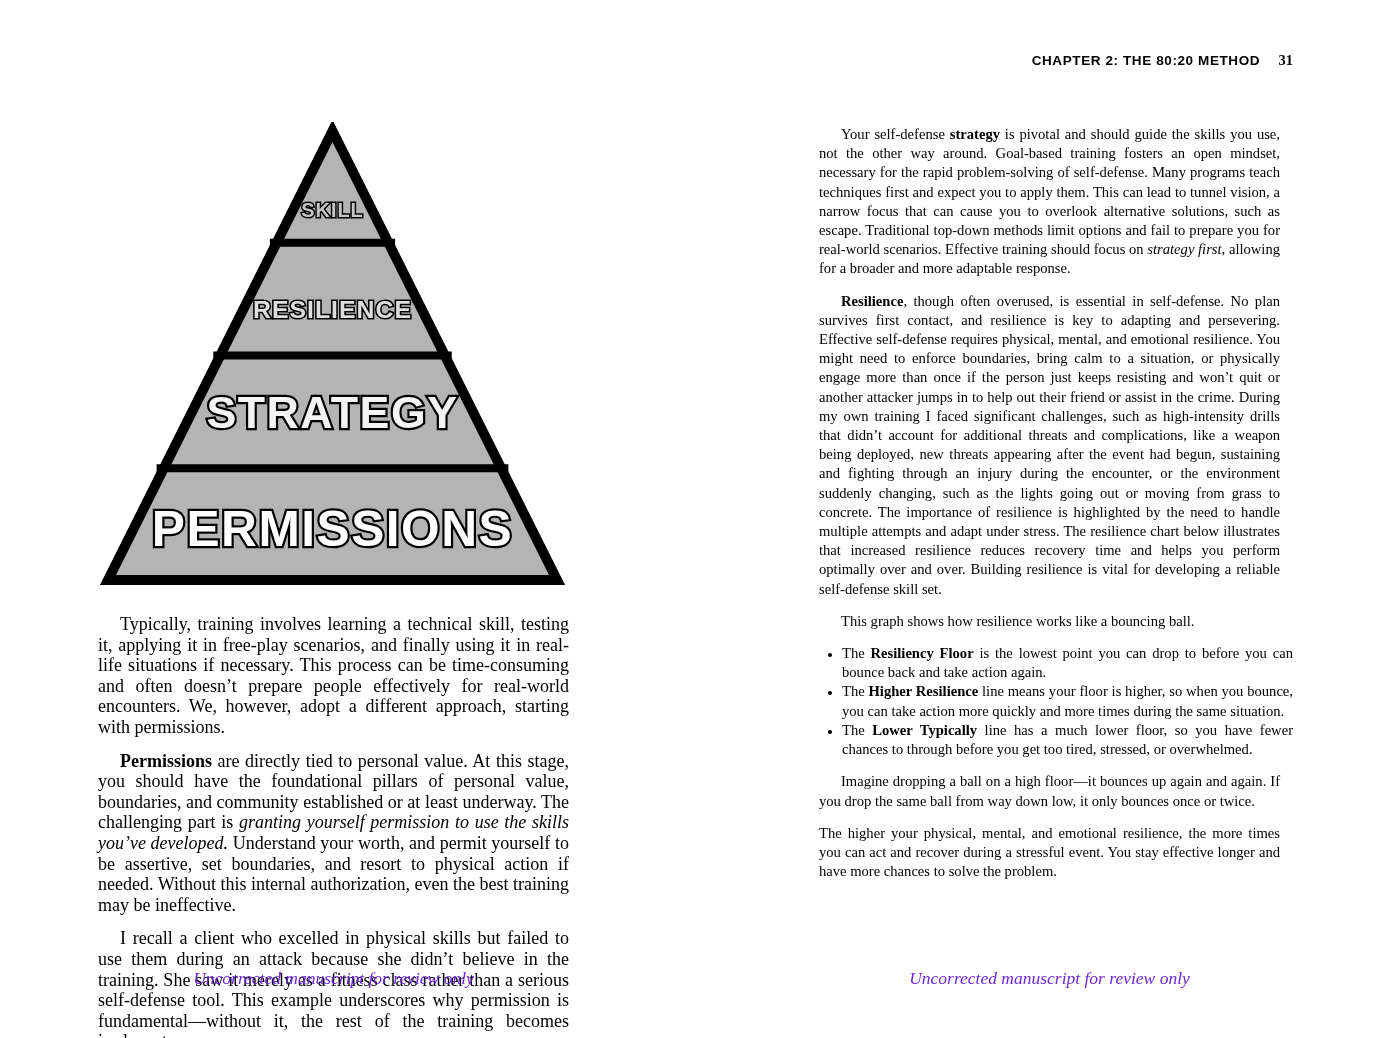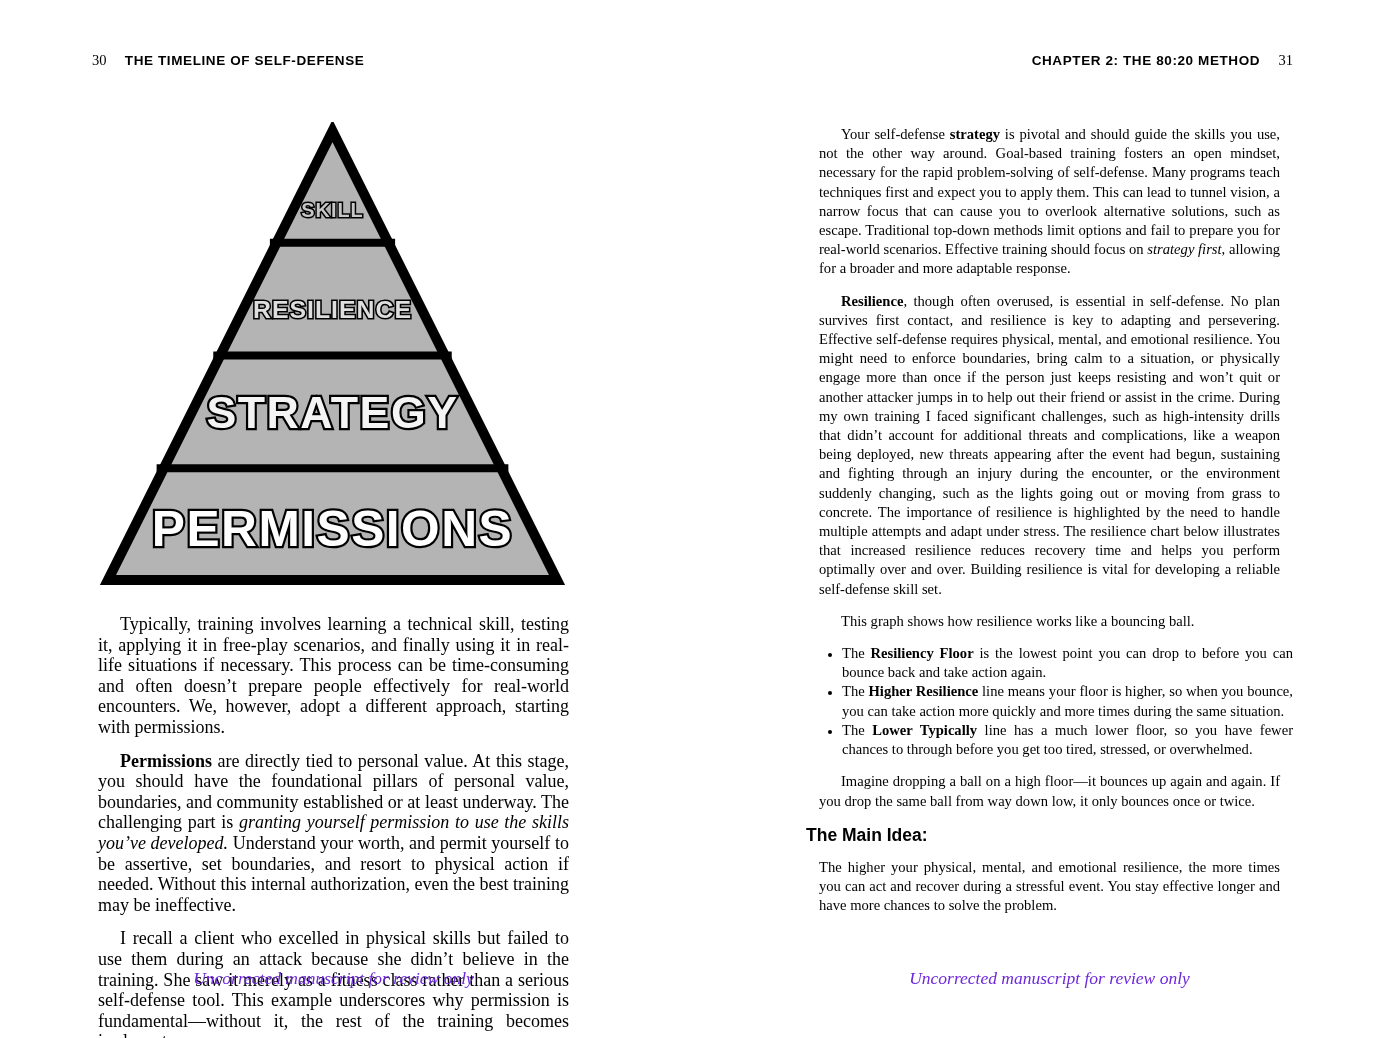--- a/index.html
+++ b/index.html
@@ -10,21 +10,21 @@
   .page-right{left:806px;width:487px;}
 
   .running-head{position:absolute;top:52px;left:0;width:100%;
     font-family:"Liberation Sans",sans-serif;font-weight:bold;font-size:13.5px;
     letter-spacing:0.6px;white-space:nowrap;}
   .running-head .pagenum{font-family:"Liberation Serif",serif;font-weight:normal;
     font-size:14.5px;letter-spacing:0;}
   .page-left .running-head{text-align:left;}
   .page-left .running-head .pagenum{margin-right:14px;margin-left:7px;}
   .page-right .running-head{text-align:right;}
-  .page-right .running-head .pagenum{margin-left:14px;}
+  .page-right .running-head .pagenum{margin-left:14px;font-weight:bold;}
 
   .pyramid{position:absolute;left:13px;top:122px;width:469px;height:467px;margin:0;}
   .pyramid svg{display:block;width:100%;height:100%;}
   .pyramid text{font-family:"Liberation Sans","DejaVu Sans",sans-serif;font-weight:bold;
     paint-order:stroke;stroke:#000;text-anchor:middle;}
 
   .body-col{position:absolute;left:0;text-align:justify;}
   .body-left{top:601px;width:497px;font-size:18px;line-height:20.6px;}
   .body-right{top:112px;width:487px;font-size:14.6px;line-height:19.2px;}
   .body-col p{margin:13px;text-indent:22px;}
@@ -40,24 +40,20 @@
   .manuscript-note{position:absolute;top:968px;left:0;width:100%;text-align:center;
     font-style:italic;font-size:17.5px;color:#6d28d9;}
 </style>
 </head>
 <body>
 
 <div class="spread">
 
   <section class="page page-left">
 
-    <header class="running-head">
-      <span class="pagenum">30</span>
-      <span class="head-title">THE TIMELINE OF SELF-DEFENSE</span>
-    </header>
 
     <figure class="pyramid">
       <svg viewBox="0 0 470 470">
         <polygon points="235,9 461,461 9,461" stroke="#000" stroke-width="10" stroke-linejoin="miter" fill="#b4b4b4"></polygon>
         <line x1="172" y1="121.5" x2="298" y2="121.5" stroke="#000" stroke-width="8"></line>
         <line x1="115" y1="235" x2="355" y2="235" stroke="#000" stroke-width="8"></line>
         <line x1="58" y1="348.5" x2="412" y2="348.5" stroke="#000" stroke-width="8"></line>
         <text x="235" y="96" font-size="20" stroke-width="3" letter-spacing="1" fill="#c6c6c6">SKILL</text>
         <text x="235" y="197" font-size="25" stroke-width="3.2" letter-spacing="1" fill="#dedede">RESILIENCE</text>
         <text x="235" y="308" font-size="45" stroke-width="4.5" letter-spacing="1.5" fill="#f4f4f4">STRATEGY</text>
@@ -87,20 +83,19 @@
       <p><span>This graph shows how resilience works like a bouncing ball.</span></p>
 
       <ul class="bullet-list">
         <li><span>The </span><b>Resiliency Floor</b><span> is the lowest point you can drop to before you can bounce back and take action again.</span></li>
         <li><span>The </span><b>Higher Resilience</b><span> line means your floor is higher, so when you bounce, you can take action more quickly and more times during the same situation.</span></li>
         <li><span>The </span><b>Lower Typically</b><span> line has a much lower floor, so you have fewer chances to through before you get too tired, stressed, or overwhelmed.</span></li>
       </ul>
 
       <p><span>Imagine dropping a ball on a high floor—it bounces up again and again. If you drop the same ball from way down low, it only bounces once or twice.</span></p>
 
-      <h3 class="main-idea-heading">The Main Idea:</h3>
       <p class="no-indent">The higher your physical, mental, and emotional resilience, the more times you can act and recover during a stressful event. You stay effective longer and have more chances to solve the problem.</p>
     </div>
 
     <footer class="manuscript-note">Uncorrected manuscript for review only</footer>
   </section>
 
 </div>
 
 </body></html>

